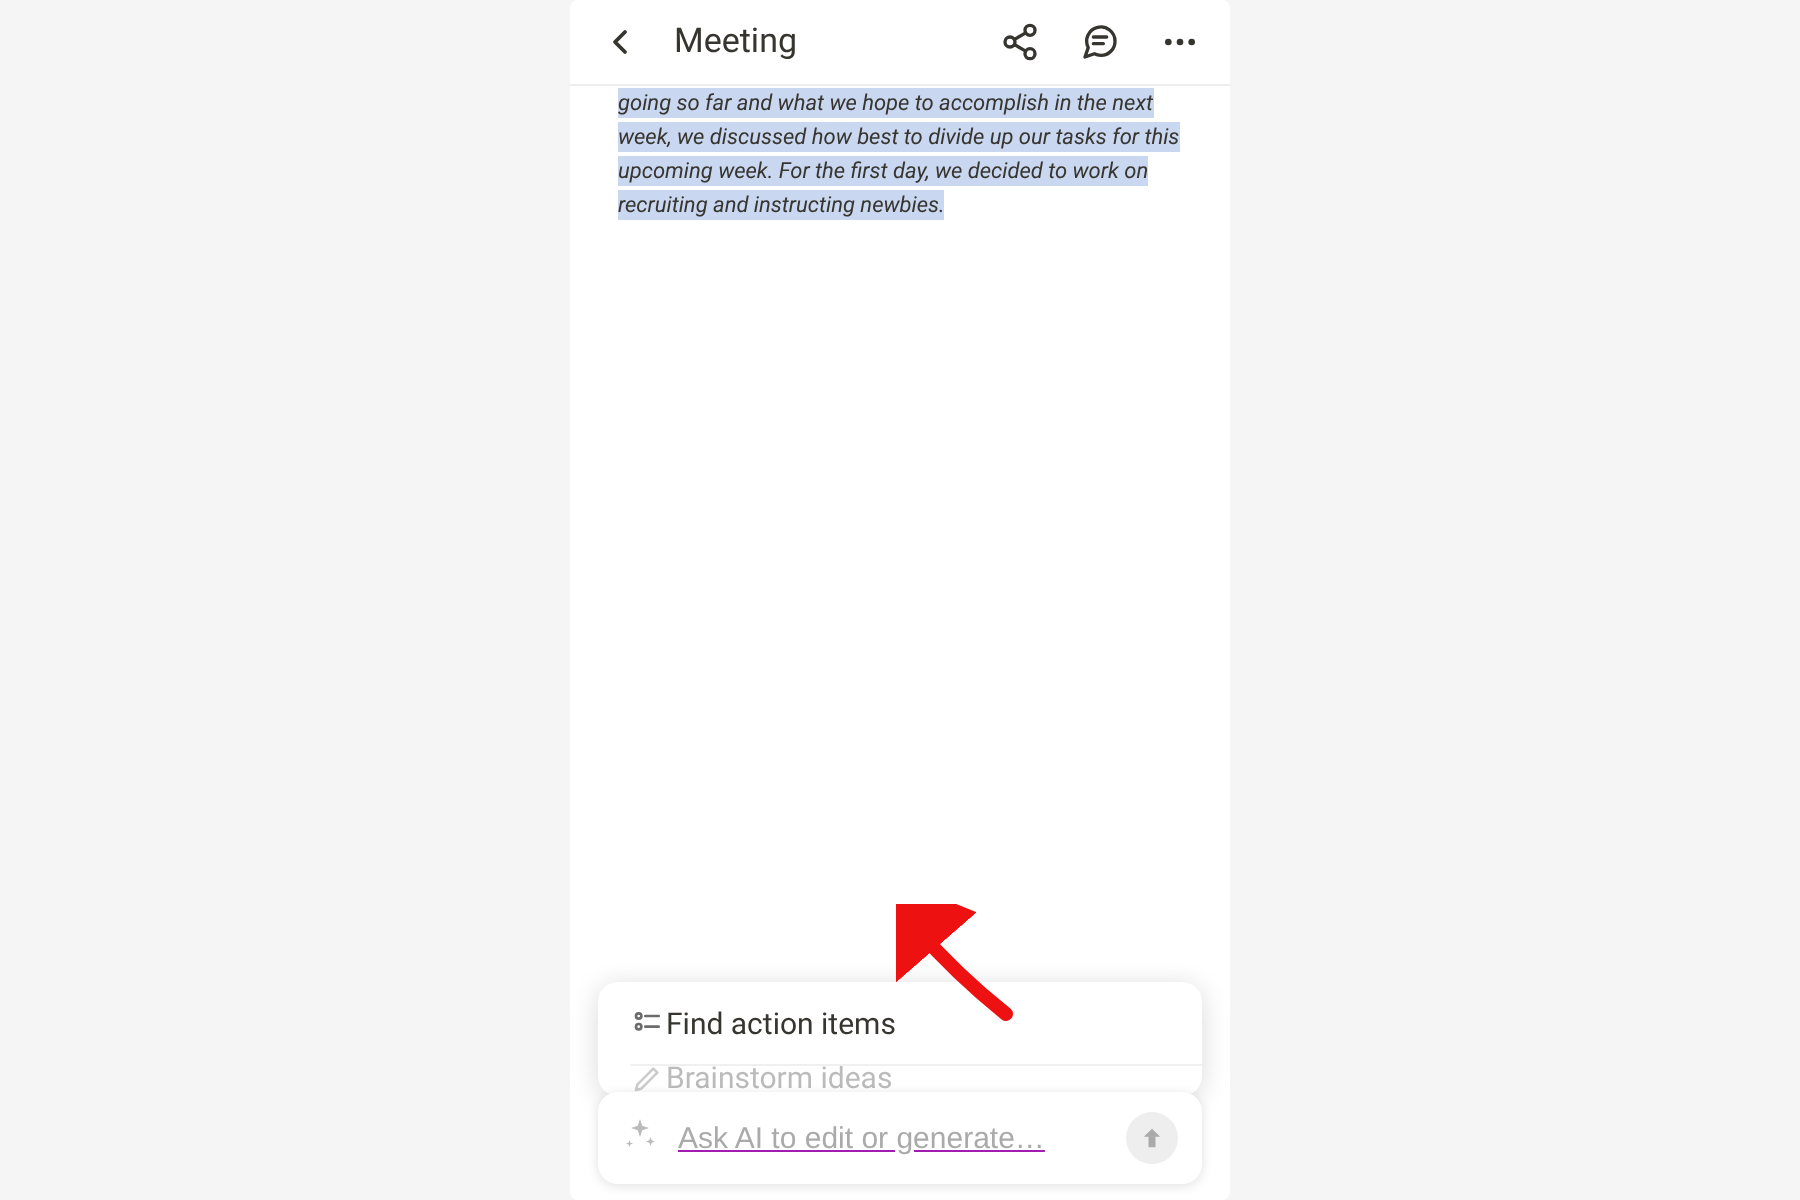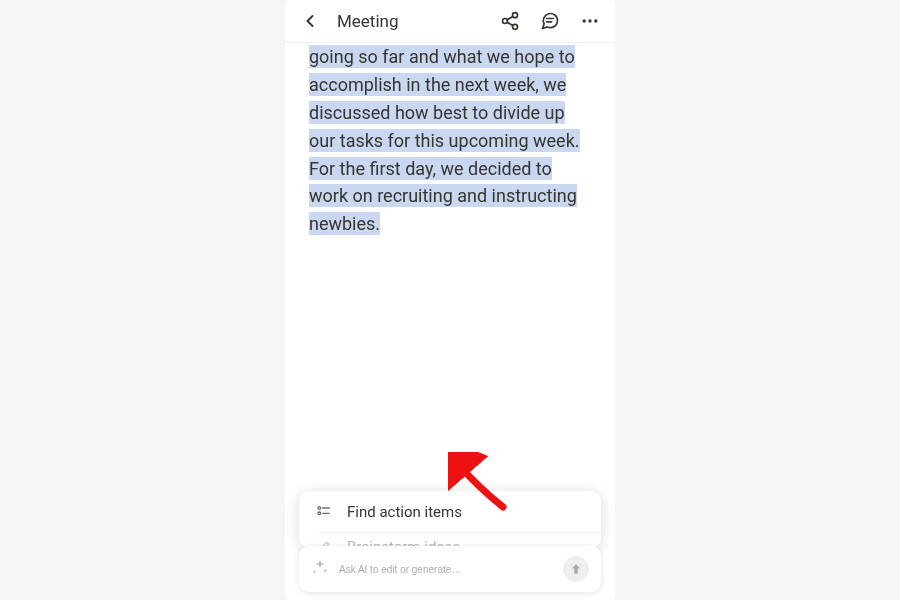--- a/index.html
+++ b/index.html
@@ -49,42 +49,42 @@
       color: #37352f;
       cursor: pointer;
     }
     .content {
       flex: 1;
       padding: 0 24px 8px 24px;
       overflow: hidden;
       color: #37352f;
     }
     .para {
-      font-size: 18px;
+      font-style: italic;
+      font-size: 11px;
       line-height: 1.55;
       margin-bottom: 10px;
     }
     .para span {
       background: #c9d7f0;
       padding: 1px 0;
     }
     .bottom-sheet {
       position: absolute;
       bottom: 52px;
       left: 14px;
       right: 14px;
       background: #fff;
       border-radius: 10px;
       box-shadow: 0 2px 14px rgba(0,0,0,0.15);
       overflow: hidden;
     }
     .menu-item {
       display: flex;
-      align-items: center;
-      gap: 14px;
+      align-items: flex-end;
       padding: 12px 16px;
       font-size: 15px;
       color: #37352f;
       cursor: pointer;
       position: relative;
     }
     .menu-item:not(:last-child)::after {
       content: '';
       position: absolute;
       bottom: 0;
@@ -118,22 +118,23 @@
       box-shadow: 0 1px 6px rgba(0,0,0,0.12);
       display: flex;
       align-items: center;
       padding: 10px 12px;
       gap: 10px;
     }
     .ai-input {
       flex: 1;
       border: none;
       outline: none;
-      font-size: 10px;
+      font-size: 15px;
       color: #a21caf;
+      text-decoration: underline;
     }
     .ai-input::placeholder { color: #aaa; }
     .send-btn {
       width: 26px;
       height: 26px;
       border-radius: 50%;
       background: #eee;
       display: flex;
       align-items: center;
       justify-content: center;

